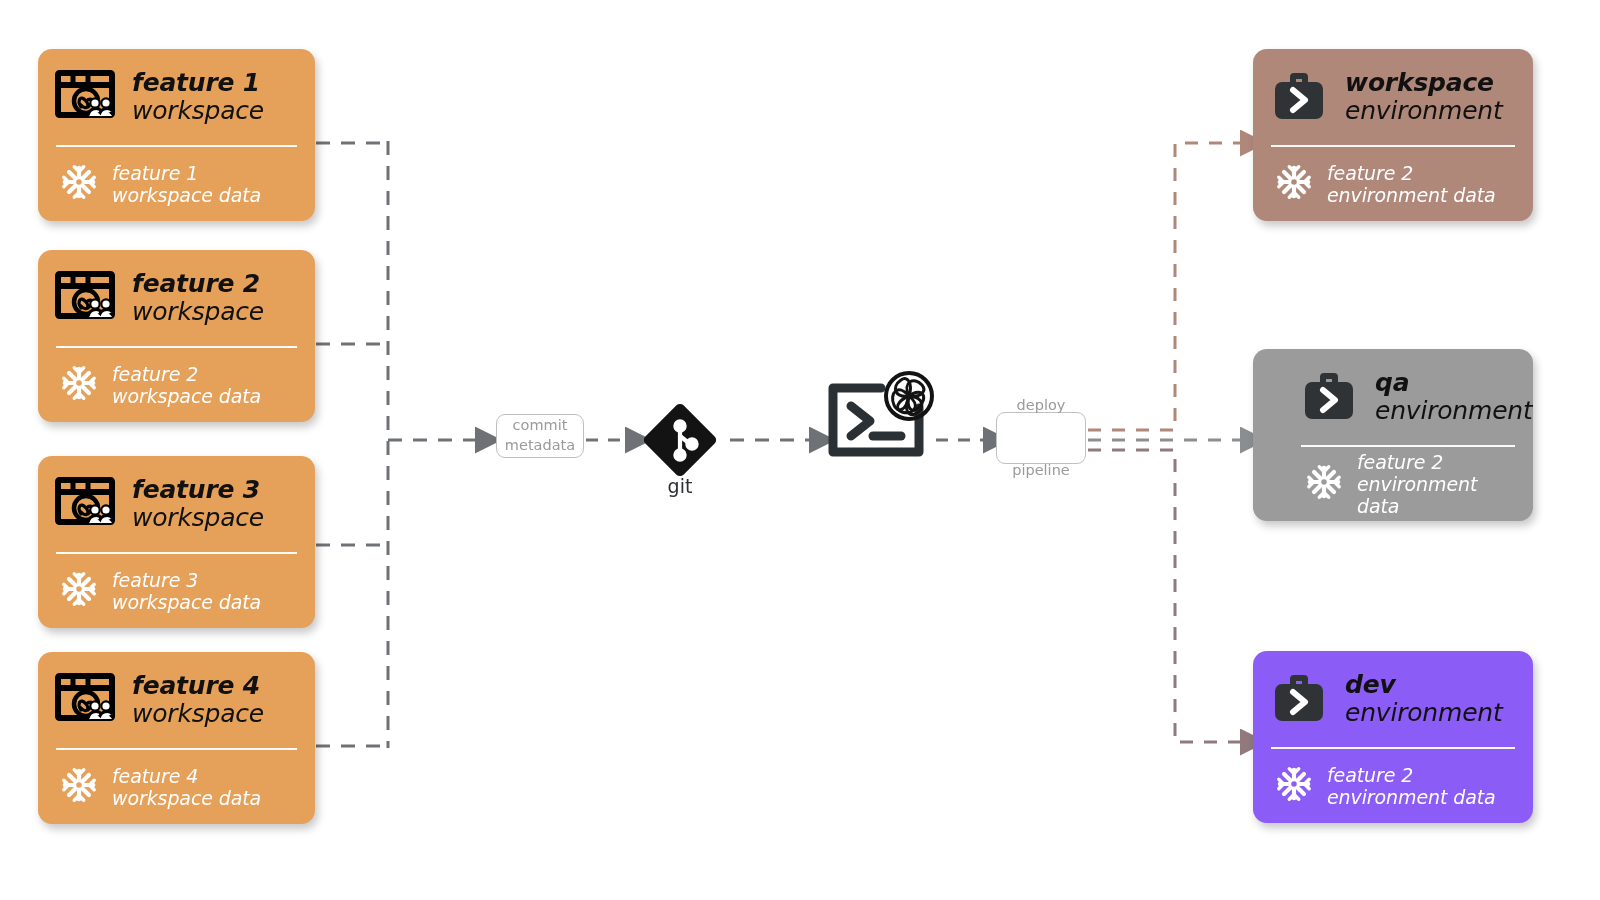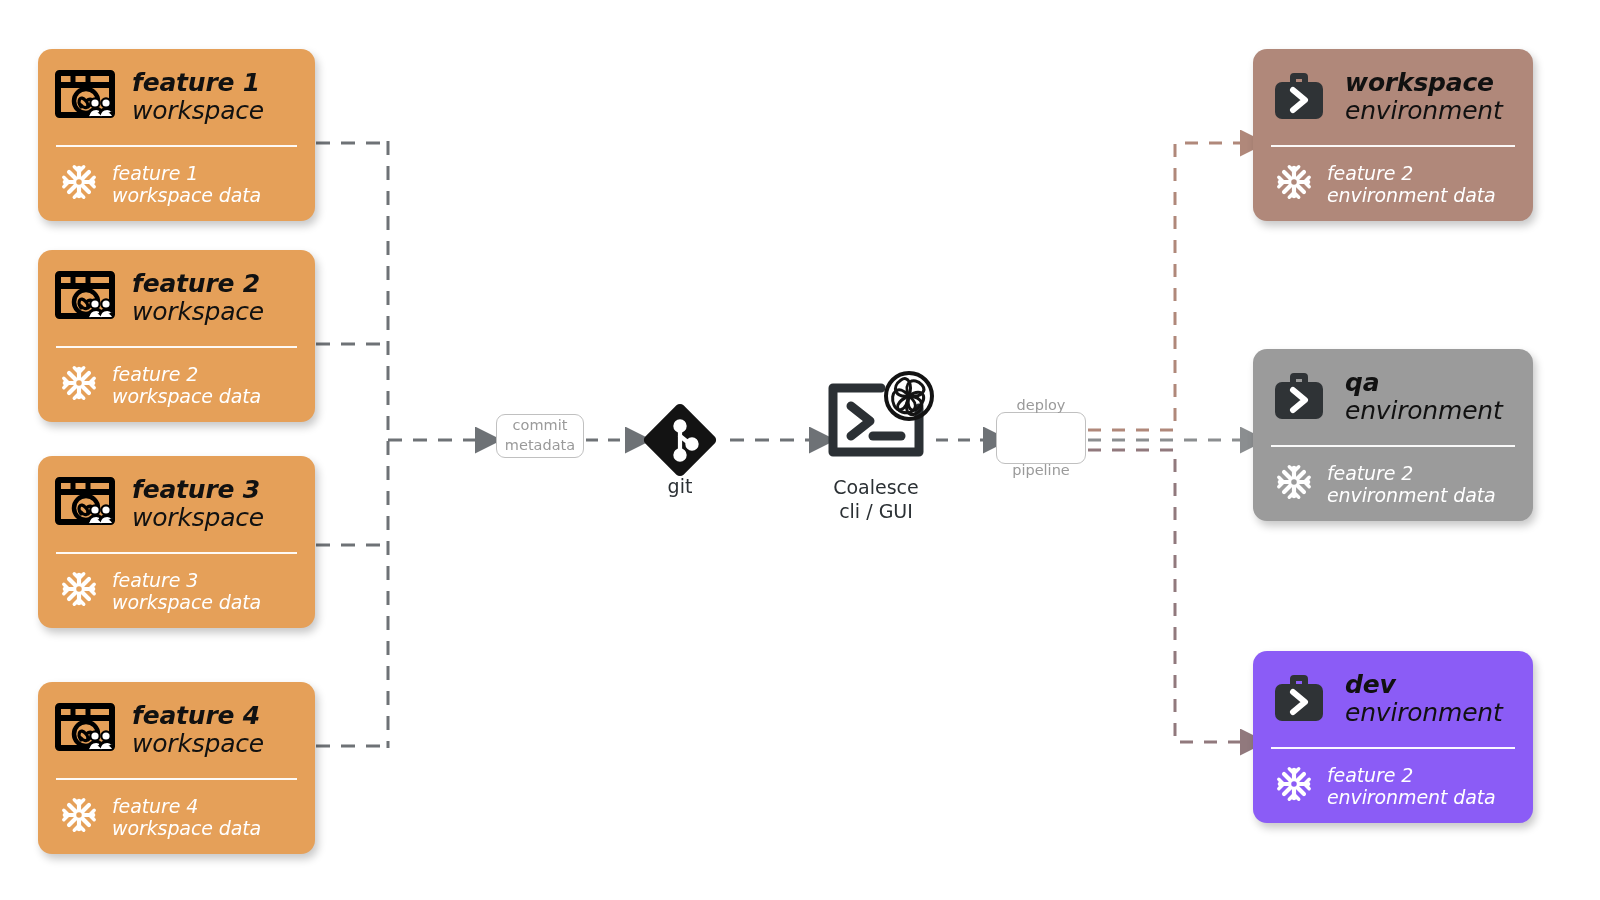--- a/index.html
+++ b/index.html
@@ -343,21 +343,21 @@
           <circle cx="20" cy="20" r="4.6" fill="none" stroke="#fff" stroke-width="3.4"></circle>
         </svg>
       </span>
       <span class="card-sub">
         <span class="l1">feature 3</span>
         <span class="l2">workspace data</span>
       </span>
     </div>
   </div>
 
-  <div class="card ws-card" style="left:38px; top:652px;margin-top:30px;">
+  <div class="card ws-card" style="left:38px; top:652px;">
     <div class="card-top">
       <span class="ws-icon">
         <svg width="62" height="52" viewBox="0 0 62 52">
           <rect x="4" y="4" width="54" height="42" rx="1.5" fill="none" stroke="#000" stroke-width="6"></rect>
           <path d="M4,16 L58,16" stroke="#000" stroke-width="6"></path>
           <path d="M19,4 L19,16 M34,4 L34,16" stroke="#000" stroke-width="5"></path>
           <g transform="translate(20,20)">
             <circle cx="12" cy="12" r="12" fill="none" stroke="#000" stroke-width="4.5"></circle>
             <path d="M12,12 C6,5 3,12 7,18 M12,12 C19,7 20,13 14,18 M12,12 C17,18 11,21 7,16" fill="none" stroke="#000" stroke-width="3.2" stroke-linecap="round"></path>
           </g>
@@ -449,24 +449,20 @@
           <path d="M24,24 C13,11 4,21 9,33 C12,41 21,40 24,24"></path>
           <path d="M24,24 C38,14 44,26 33,36 C27,42 21,36 24,24"></path>
           <path d="M24,24 C36,33 29,44 17,40 C9,37 12,29 24,24"></path>
           <path d="M24,24 C17,10 29,4 37,13 C42,19 36,26 24,24"></path>
           <path d="M24,24 C39,25 41,37 30,42 C22,45 19,36 24,24"></path>
           <path d="M24,24 C10,26 6,15 16,8 C23,3 28,12 24,24"></path>
         </g>
       </g>
     </svg>
   </div>
-  <div class="node-label" style="left:806px; top:476px; width:140px;">
-    <span>Coalesce</span>
-    <span>cli / GUI</span>
-  </div>
 
   <div class="card env-card" style="left:1253px; top:49px; background:#b0887a;">
     <div class="card-top">
       <span class="env-icon">
         <svg width="60" height="56" viewBox="0 0 60 56">
           <path d="M21,10 a4,4 0 0 1 4,-4 h10 a4,4 0 0 1 4,4 v7 h-6 v-5 h-6 v5 h-6 z" fill="#2f3336"></path>
           <rect x="6" y="15" width="48" height="37" rx="7" fill="#2f3336"></rect>
           <path d="M24,23 L36,33 L24,43" fill="none" stroke="#ffffff" stroke-width="6" stroke-linecap="round" stroke-linejoin="round"></path>
         </svg>
       </span>
@@ -498,21 +494,21 @@
           <circle cx="20" cy="20" r="4.6" fill="none" stroke="#fff" stroke-width="3.4"></circle>
         </svg>
       </span>
       <span class="card-sub">
         <span class="l1">feature 2</span>
         <span class="l2">environment data</span>
       </span>
     </div>
   </div>
 
-  <div class="card env-card" style="left:1253px; top:349px; background:#9b9b9b;">
+  <div class="card env-card" style="left:1253px; top:349px; background:#9b9b9b;padding-left:30px;">
     <div class="card-top">
       <span class="env-icon">
         <svg width="60" height="56" viewBox="0 0 60 56">
           <path d="M21,10 a4,4 0 0 1 4,-4 h10 a4,4 0 0 1 4,4 v7 h-6 v-5 h-6 v5 h-6 z" fill="#2f3336"></path>
           <rect x="6" y="15" width="48" height="37" rx="7" fill="#2f3336"></rect>
           <path d="M24,23 L36,33 L24,43" fill="none" stroke="#ffffff" stroke-width="6" stroke-linecap="round" stroke-linejoin="round"></path>
         </svg>
       </span>
       <span class="card-title">
         <span class="l1">qa</span>

